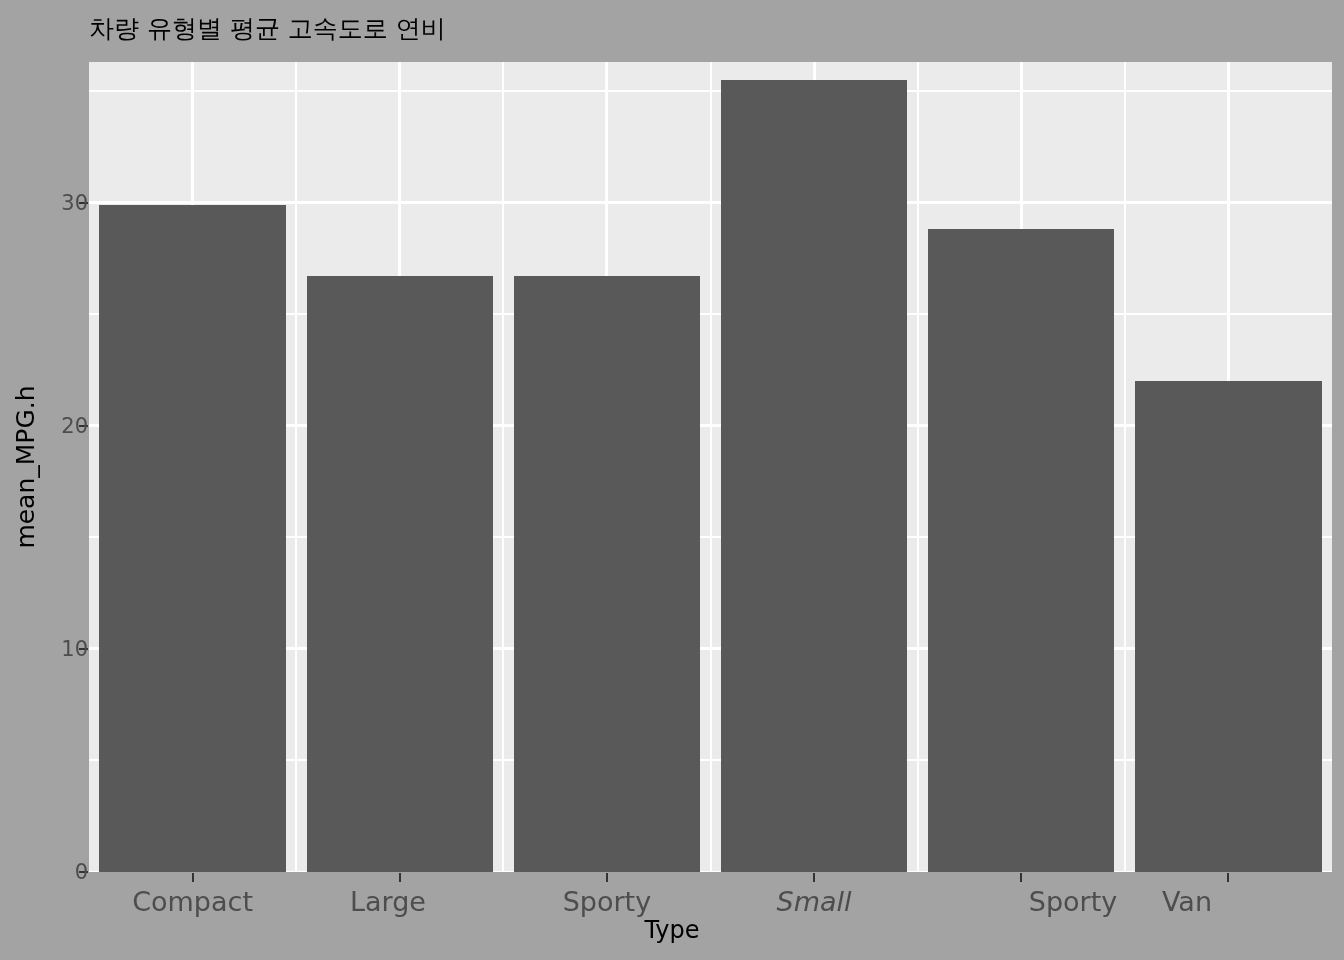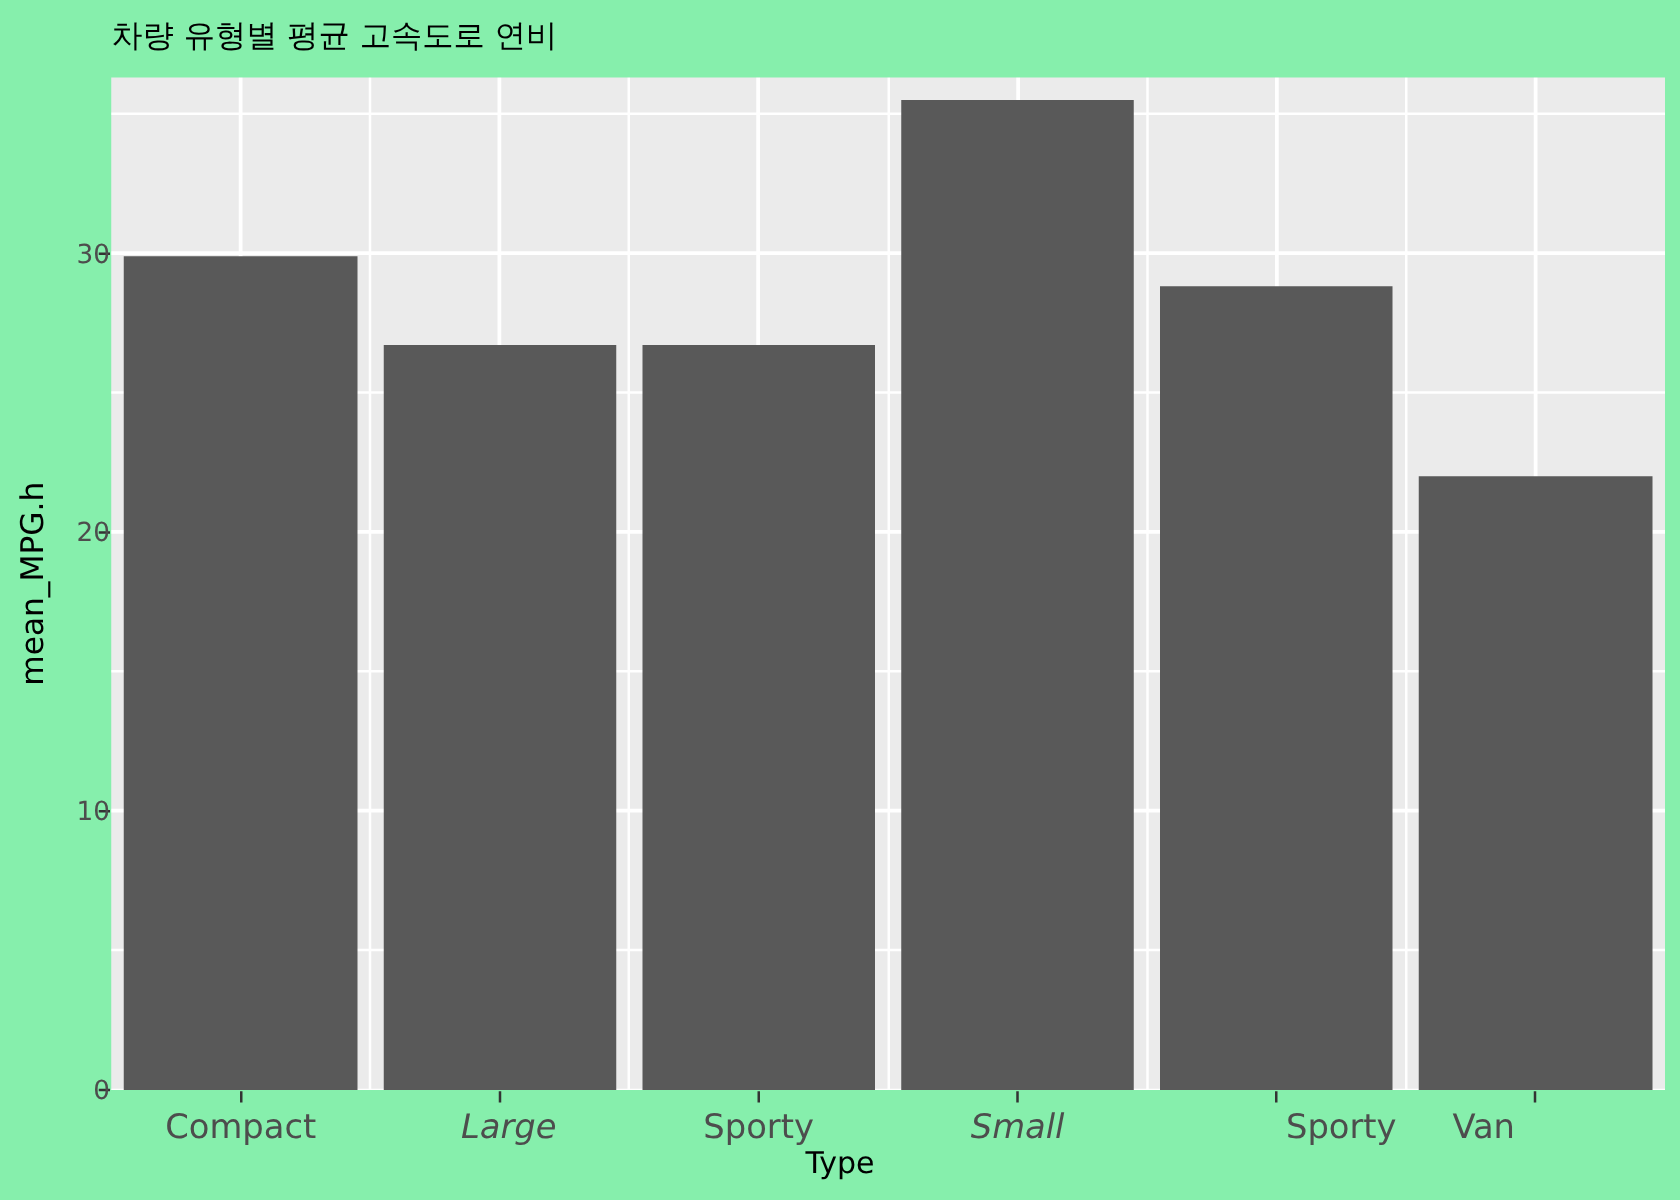--- a/index.html
+++ b/index.html
@@ -11,21 +11,21 @@
     width: 1344px;
     height: 960px;
     font-family: "DejaVu Sans", "Liberation Sans", sans-serif;
     overflow: hidden;
   }
 
   #plot-root {
     position: relative;
     width: 1344px;
     height: 960px;
-    background: #86efac;
+    background: #a3a3a3;
   }
 
   
   #chart-title {
     position: absolute;
     left: 89px;
     top: 13px;
     font-size: 25px;
     line-height: 32px;
     color: #000000;
@@ -167,21 +167,21 @@
       <div class="y-tick-label" style="top: 872px;">0</div>
       <div class="y-tick-mark" style="top: 648.86px; left: 79px;"></div>
       <div class="y-tick-label" style="top: 648.86px;">10</div>
       <div class="y-tick-mark" style="top: 425.719px; left: 79px;"></div>
       <div class="y-tick-label" style="top: 425.719px;">20</div>
       <div class="y-tick-mark" style="top: 202.579px; left: 79px;"></div>
       <div class="y-tick-label" style="top: 202.579px;">30</div>
       <div class="x-tick-mark" style="left: 192.583px;"></div>
       <div class="x-tick-label" style="left: 192.583px;">Compact</div>
       <div class="x-tick-mark" style="left: 399.75px;"></div>
-      <div class="x-tick-label" style="left: 407px; font-style: italic;">Large</div>
+      <div class="x-tick-label" style="left: 388px;">Large</div>
       <div class="x-tick-mark" style="left: 606.917px;"></div>
       <div class="x-tick-label" style="left: 606.917px;">Sporty</div>
       <div class="x-tick-mark" style="left: 814.083px;"></div>
       <div class="x-tick-label" style="left: 814.083px; font-style: italic;">Small</div>
       <div class="x-tick-mark" style="left: 1021.25px;"></div>
       <div class="x-tick-label" style="left: 1073px;">Sporty</div>
       <div class="x-tick-mark" style="left: 1228.42px;"></div>
       <div class="x-tick-label" style="left: 1187px;">Van</div>
     </div>
 

